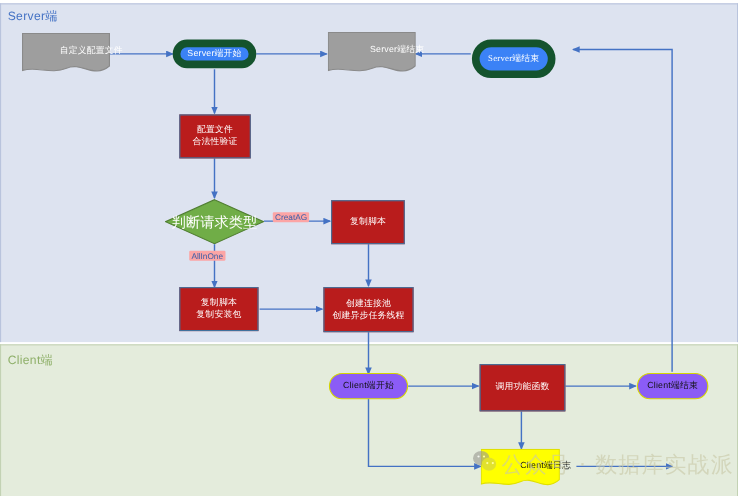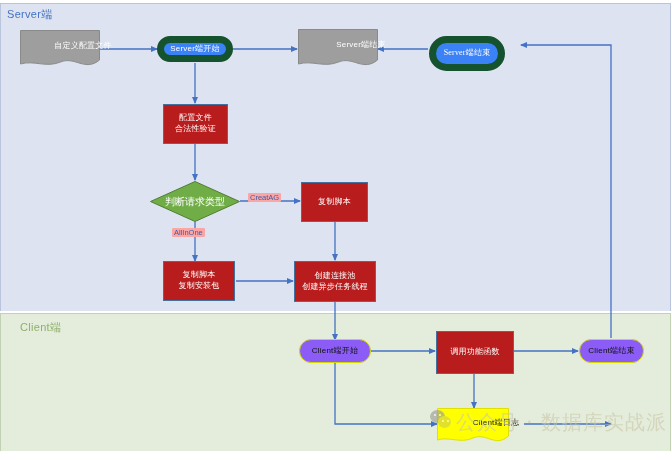--- a/index.html
+++ b/index.html
@@ -49,21 +49,21 @@
     font-size: 11px;
     letter-spacing: 0.3px;
     white-space: nowrap;
   }
   .lane-title-server {
     left: 7px;
     top: 7px;
     color: #4472c4;
   }
   .lane-title-client {
-    left: 20px;
+    left: 7px;
     top: 320px;
     color: #8fb06a;
   }
 
   
   #wires {
     position: absolute;
     left: 0;
     top: 0;
     width: 671px;
@@ -115,21 +115,21 @@
   .node-dec-label {
     position: absolute;
     left: 0;
     top: 0;
     width: 100%;
     height: 100%;
     display: flex;
     align-items: center;
     justify-content: center;
     color: #ffffff;
-    font-size: 10px;
+    font-size: 13px;
     text-align: center;
     white-space: pre-line;
   }
 
   
   .node-doc {
     position: absolute;
   }
   .node-doc svg {
     position: absolute;

